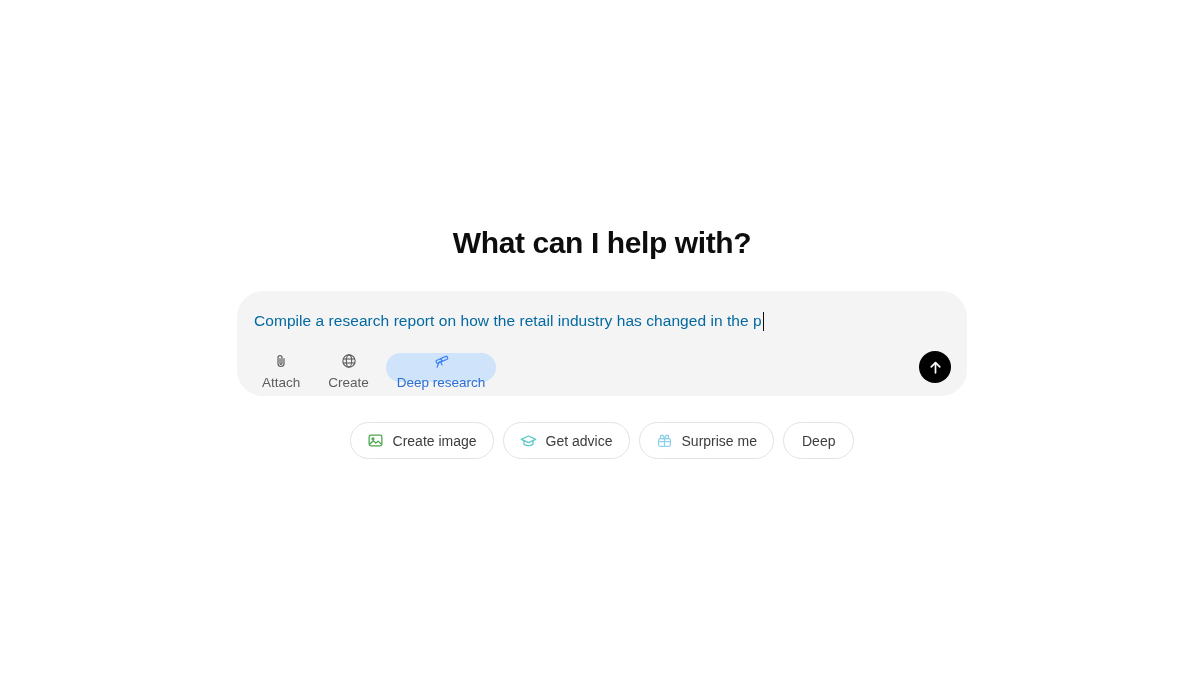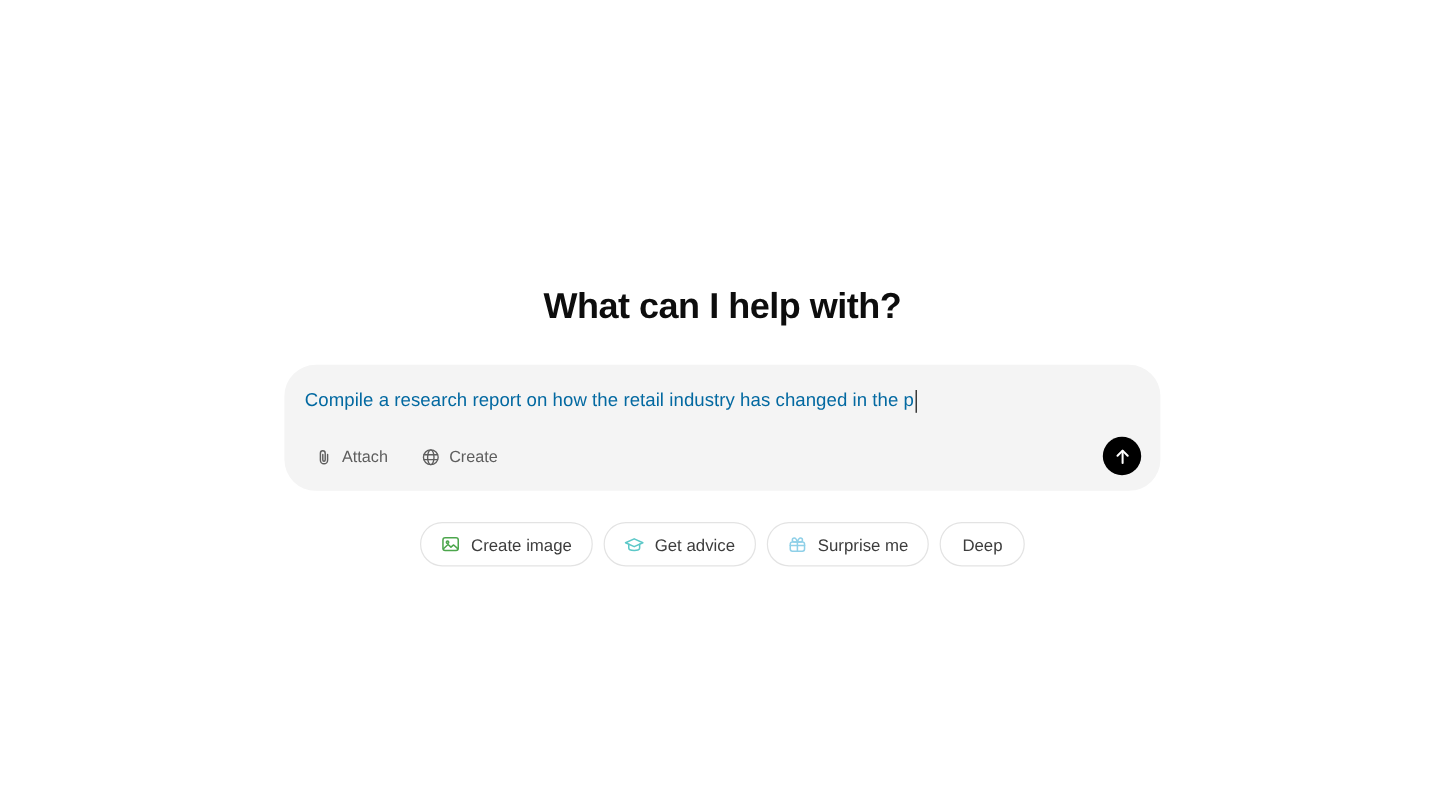--- a/index.html
+++ b/index.html
@@ -28,21 +28,21 @@
   }
 
   
   .greeting {
     text-align: center;
     font-size: 30px;
     font-weight: 700;
     letter-spacing: -0.4px;
     color: #0d0d0d;
     line-height: 1.2;
-    margin: 13px 0 30px 0;
+    margin: 0 0 30px 0;
     white-space: nowrap;
   }
 
   
   .composer {
     position: relative;
     background: #f4f4f4;
     border-radius: 26px;
     padding: 18px 18px 14px 14px;
     min-height: 56px;
@@ -89,20 +89,21 @@
     height: 29px;
     padding: 0 11px;
     border: none;
     background: transparent;
     border-radius: 16px;
     cursor: pointer;
     font-family: "Liberation Sans", sans-serif;
     font-size: 13.5px;
     color: #5d5d5d;
     white-space: nowrap;
+    flex-direction: column;
   }
 
   .tool-btn .tool-label { line-height: 1; }
 
   .tool-btn.active {
     background: #cfe3fb;
     color: #2a6fd6;
   }
 
   .tool-btn.active .tool-label { color: #2a6fd6; font-weight: 500; }
@@ -203,20 +204,32 @@
             <svg width="16" height="16" viewBox="0 0 24 24" fill="none" stroke="#5d5d5d" stroke-width="1.7">
               <circle cx="12" cy="12" r="9.2"></circle>
               <ellipse cx="12" cy="12" rx="4" ry="9.2"></ellipse>
               <line x1="2.9" y1="9" x2="21.1" y2="9"></line>
               <line x1="2.9" y1="15" x2="21.1" y2="15"></line>
             </svg>
           </span>
           <span class="tool-label">Create</span>
         </button>
 
+        <button class="tool-btn active">
+          <span class="tool-icon">
+            <svg width="17" height="17" viewBox="0 0 24 24" fill="none" stroke="#3b82f6" stroke-width="1.8" stroke-linecap="round" stroke-linejoin="round">
+              <path d="M11.8 7.6 19.5 4.3a1.3 1.3 0 0 1 1.7.7l.8 1.9a1.3 1.3 0 0 1-.7 1.7l-7.7 3.2z"></path>
+              <path d="M11.8 7.6 5.3 10.4a1.3 1.3 0 0 0-.7 1.7l.8 1.9a1.3 1.3 0 0 0 1.7.7l6.5-2.8z"></path>
+              <line x1="9" y1="13" x2="6.2" y2="20.5"></line>
+              <line x1="11.4" y1="12" x2="13.6" y2="17.2"></line>
+              <circle cx="9.9" cy="12.4" r="0.9" fill="#3b82f6" stroke="none"></circle>
+            </svg>
+          </span>
+          <span class="tool-label">Deep research</span>
+        </button>
 
       </div>
 
       <button class="send-btn">
         <span style="display:flex;">
           <svg width="17" height="17" viewBox="0 0 24 24" fill="none" stroke="#ffffff" stroke-width="2.4" stroke-linecap="round" stroke-linejoin="round">
             <line x1="12" y1="19.5" x2="12" y2="5.5"></line>
             <polyline points="6,11 12,5 18,11"></polyline>
           </svg>
         </span>

